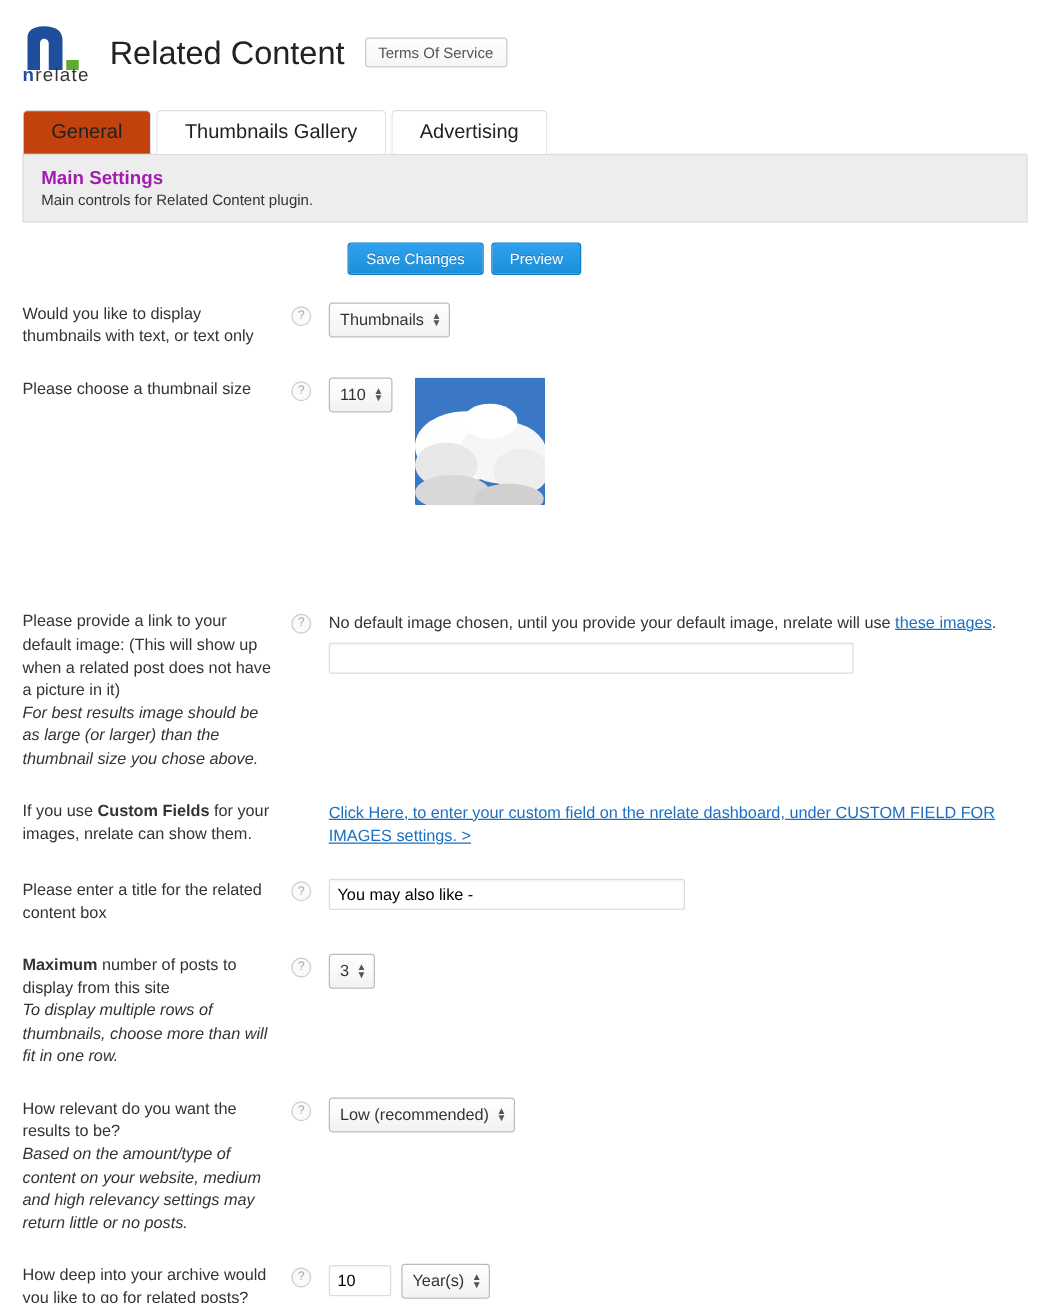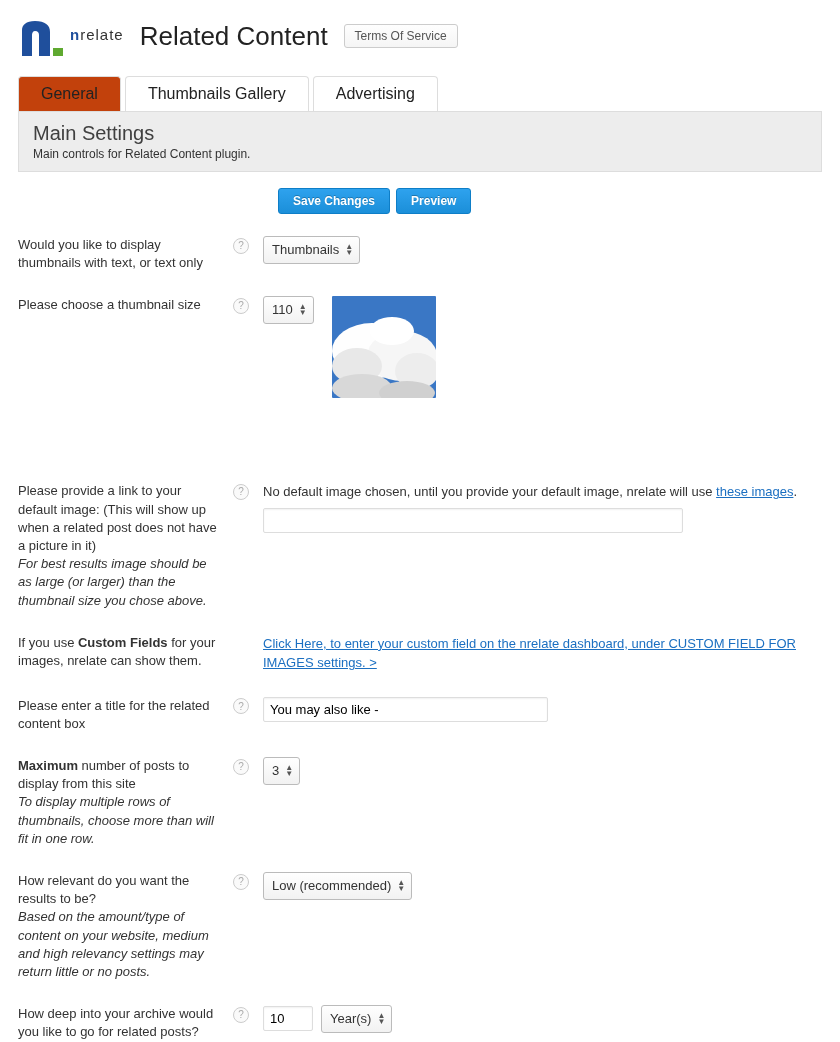--- a/index.html
+++ b/index.html
@@ -1,32 +1,32 @@
 <!DOCTYPE html>
 <html><head>
 <meta charset="utf-8">
 <style>
   * { box-sizing: border-box; margin: 0; padding: 0; }
   body { font-family: "Helvetica Neue", Helvetica, Arial, sans-serif; font-size: 13px; color: #333; background: #fff; }
   .wrapper { max-width: 840px; padding: 10px 18px; }
   .header { display: flex; align-items: center; gap: 16px; padding: 6px 0 10px 0; }
-  .logo { display: flex; flex-direction: row; align-items: center; line-height: 1; }
+  .logo { display: flex; flex-direction: column; line-height: 1; }
   .logo svg { width: 52px; height: 40px; }
   .logo-text { font-size: 15px; letter-spacing: 1px; color: #333; font-weight: 300; margin-top: -3px;}
   .logo-text strong { color: #1f4f9c; font-weight: 700; }
   .page-title { font-size: 26px; font-weight: 300; color: #222; }
   .tos-btn { border: 1px solid #ccc; background: linear-gradient(#fefefe,#f5f5f5); color: #555; font-size: 12px; padding: 4px 10px; border-radius: 3px; cursor: pointer; }
   .tabs { display: flex; gap: 4px; border-bottom: 1px solid #ddd; margin-top: 10px; }
   .tab { border: 1px solid #ddd; border-bottom: none; border-radius: 4px 4px 0 0; padding: 8px 22px; font-size: 16px; color: #222; background: #fff; cursor: pointer; }
   .tab.active { background: #c2410c; }
   .main-settings-head { background: #ededed; padding: 10px 14px; border-left:1px solid #ddd; border-right:1px solid #ddd; border-bottom: 1px solid #ddd; margin-bottom: 0; width: 100%; }
-  .main-settings-head h3 { font-size: 20px; font-weight: normal; color: #404040; }
+  .main-settings-head h3 { font-size: 15px; font-weight: bold; color: #a21caf; }
   .main-settings-head p { font-size: 12px; color: #333; margin-top: 2px; }
   .buttons-row { padding: 16px 0 10px 260px; display: flex; gap: 6px; }
-  .blue-btn { background: linear-gradient(#2ea2ee,#1b8fd9); color: #fff; border: 1px solid #0e7ec7; font-size: 12px; font-weight: bold; padding: 5px 14px; border-radius: 3px; cursor: pointer; text-shadow: 0 -1px 0 rgba(0,0,0,.25); }
+  .blue-btn { background: linear-gradient(#2ea2ee,#1b8fd9); color: #fff; border: 1px solid #0e7ec7; font-size: 12px; font-weight: normal; padding: 5px 14px; border-radius: 3px; cursor: pointer; text-shadow: 0 -1px 0 rgba(0,0,0,.25); }
   .form-row { display: flex; align-items: flex-start; padding: 12px 0; }
   .form-label { width: 215px; padding-right: 10px; color: #333; font-size: 13px; line-height: 1.4; }
   .form-label em, .form-label i { font-style: italic; }
   .form-label strong { font-weight: bold; }
   .help-col { width: 30px; text-align: left; padding-top: 1px; }
   .help-icon { display:inline-flex; align-items:center; justify-content:center; width:16px; height:16px; border:1px solid #ccc; border-radius:50%; font-size:10px; color:#aaa; cursor:pointer; background:#fafafa; }
   .form-control { flex: 1; color: #333; font-size: 13px; line-height: 1.5; }
   .form-control a { color: #1b6fc1; text-decoration: underline; cursor: pointer; }
   .sel { display:inline-flex; align-items:center; border:1px solid #bbb; border-radius:3px; background:linear-gradient(#fff,#f2f2f2); padding: 3px 6px 3px 8px; font-size:13px; cursor:pointer; gap:6px; }
   .sel .arrows { display:inline-flex; flex-direction:column; line-height: 6px; font-size:8px; color:#555; }

